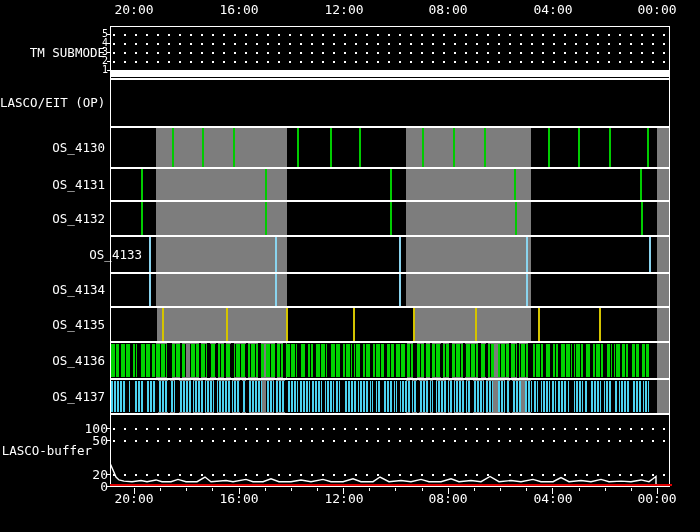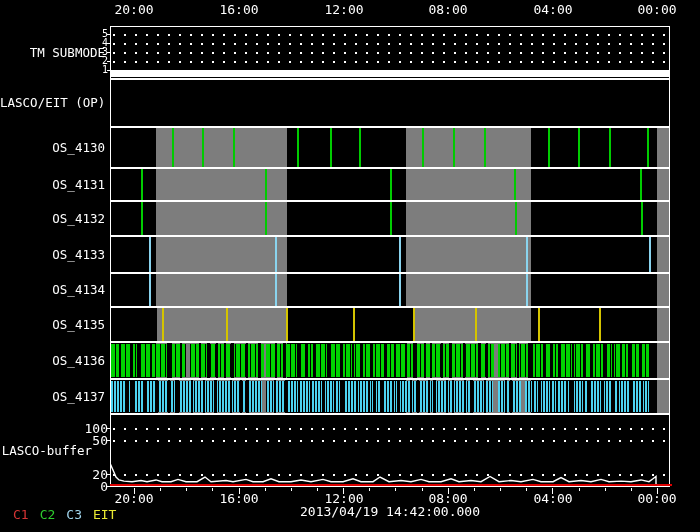--- a/index.html
+++ b/index.html
@@ -120,21 +120,21 @@
       <div class="panel" style="top: 236px; height: 37px;">
         <div class="gray-block" style="left: 45px; width: 131px; background: rgb(125, 125, 125);"></div>
         <div class="gray-block" style="left: 295px; width: 125px; background: rgb(125, 125, 125);"></div>
         <div class="gray-block" style="left: 546px; width: 13px; background: rgb(125, 125, 125);"></div>
         <div class="event-line" style="left: 38px; background: rgb(138, 212, 238);"></div>
         <div class="event-line" style="left: 164px; background: rgb(138, 212, 238);"></div>
         <div class="event-line" style="left: 288px; background: rgb(138, 212, 238);"></div>
         <div class="event-line" style="left: 415px; background: rgb(138, 212, 238);"></div>
         <div class="event-line" style="left: 538px; background: rgb(138, 212, 238);"></div>
       </div>
-      <div class="row-label" style="top: 246.5px; width: 105px;">OS_4133</div>
+      <div class="row-label" style="top: 246.5px; width: 105px; margin-left: 37px;">OS_4133</div>
       <div class="panel" style="top: 273px; height: 34px;">
         <div class="gray-block" style="left: 45px; width: 131px; background: rgb(125, 125, 125);"></div>
         <div class="gray-block" style="left: 295px; width: 125px; background: rgb(125, 125, 125);"></div>
         <div class="gray-block" style="left: 546px; width: 13px; background: rgb(125, 125, 125);"></div>
         <div class="event-line" style="left: 38px; background: rgb(138, 212, 238);"></div>
         <div class="event-line" style="left: 164px; background: rgb(138, 212, 238);"></div>
         <div class="event-line" style="left: 288px; background: rgb(138, 212, 238);"></div>
         <div class="event-line" style="left: 415px; background: rgb(138, 212, 238);"></div>
       </div>
       <div class="row-label" style="top: 282px; width: 105px;">OS_4134</div>
@@ -310,20 +310,13 @@
       <div class="tick" style="left: 448px; top: 488px; height: 6px;"></div>
       <div class="tick" style="left: 474px; top: 488px; height: 3px;"></div>
       <div class="tick" style="left: 500px; top: 488px; height: 3px;"></div>
       <div class="tick" style="left: 526px; top: 488px; height: 3px;"></div>
       <div class="tick" style="left: 552px; top: 488px; height: 6px;"></div>
       <div class="tick" style="left: 579px; top: 488px; height: 3px;"></div>
       <div class="tick" style="left: 605px; top: 488px; height: 3px;"></div>
       <div class="tick" style="left: 631px; top: 488px; height: 3px;"></div>
       <div class="tick" style="left: 657px; top: 488px; height: 6px;"></div>
     </div>
-  <div class="legend-row" id="legend">
-      <div style="color: rgb(214, 52, 52);">C1</div>
-      <div style="color: rgb(46, 204, 46);">C2</div>
-      <div style="color: rgb(159, 212, 236);">C3</div>
-      <div style="color: rgb(232, 232, 50);">EIT</div>
-    </div>
-  <div class="timestamp">2013/04/19 14:42:00.000</div>
 </div>
 
 </body></html>

